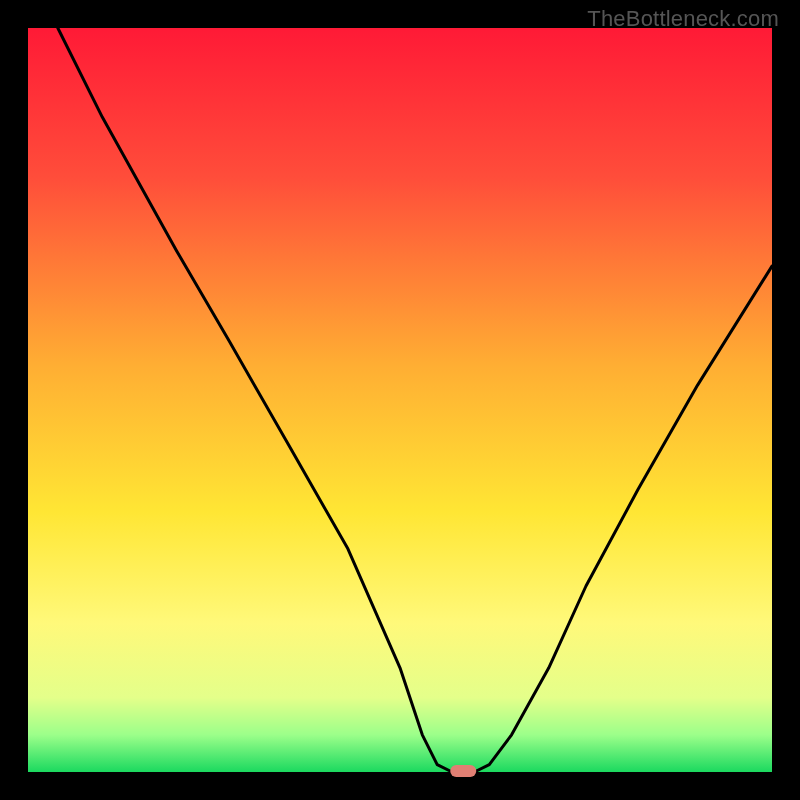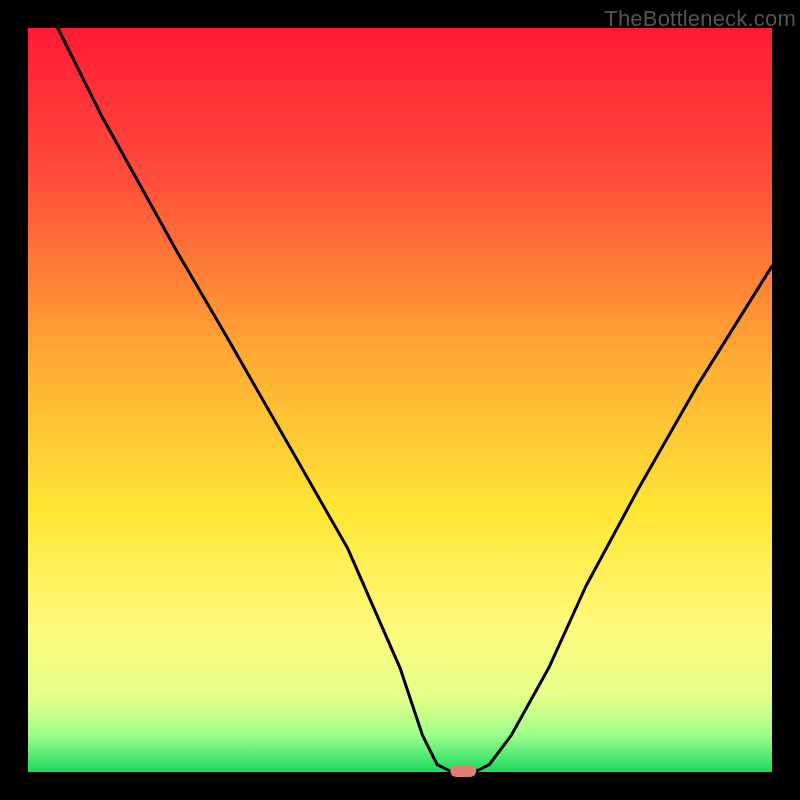--- a/index.html
+++ b/index.html
@@ -15,21 +15,21 @@
     position: relative;
     width: 800px;
     height: 800px;
   }
   svg {
     display: block;
   }
   .watermark {
     position: absolute;
     top: 6px;
-    right: 4px;
+    right: 21px;
     color: #555;
     font-size: 22px;
     font-weight: 500;
     letter-spacing: 0.2px;
     user-select: none;
   }
 </style>
 </head>
 <body>
 

